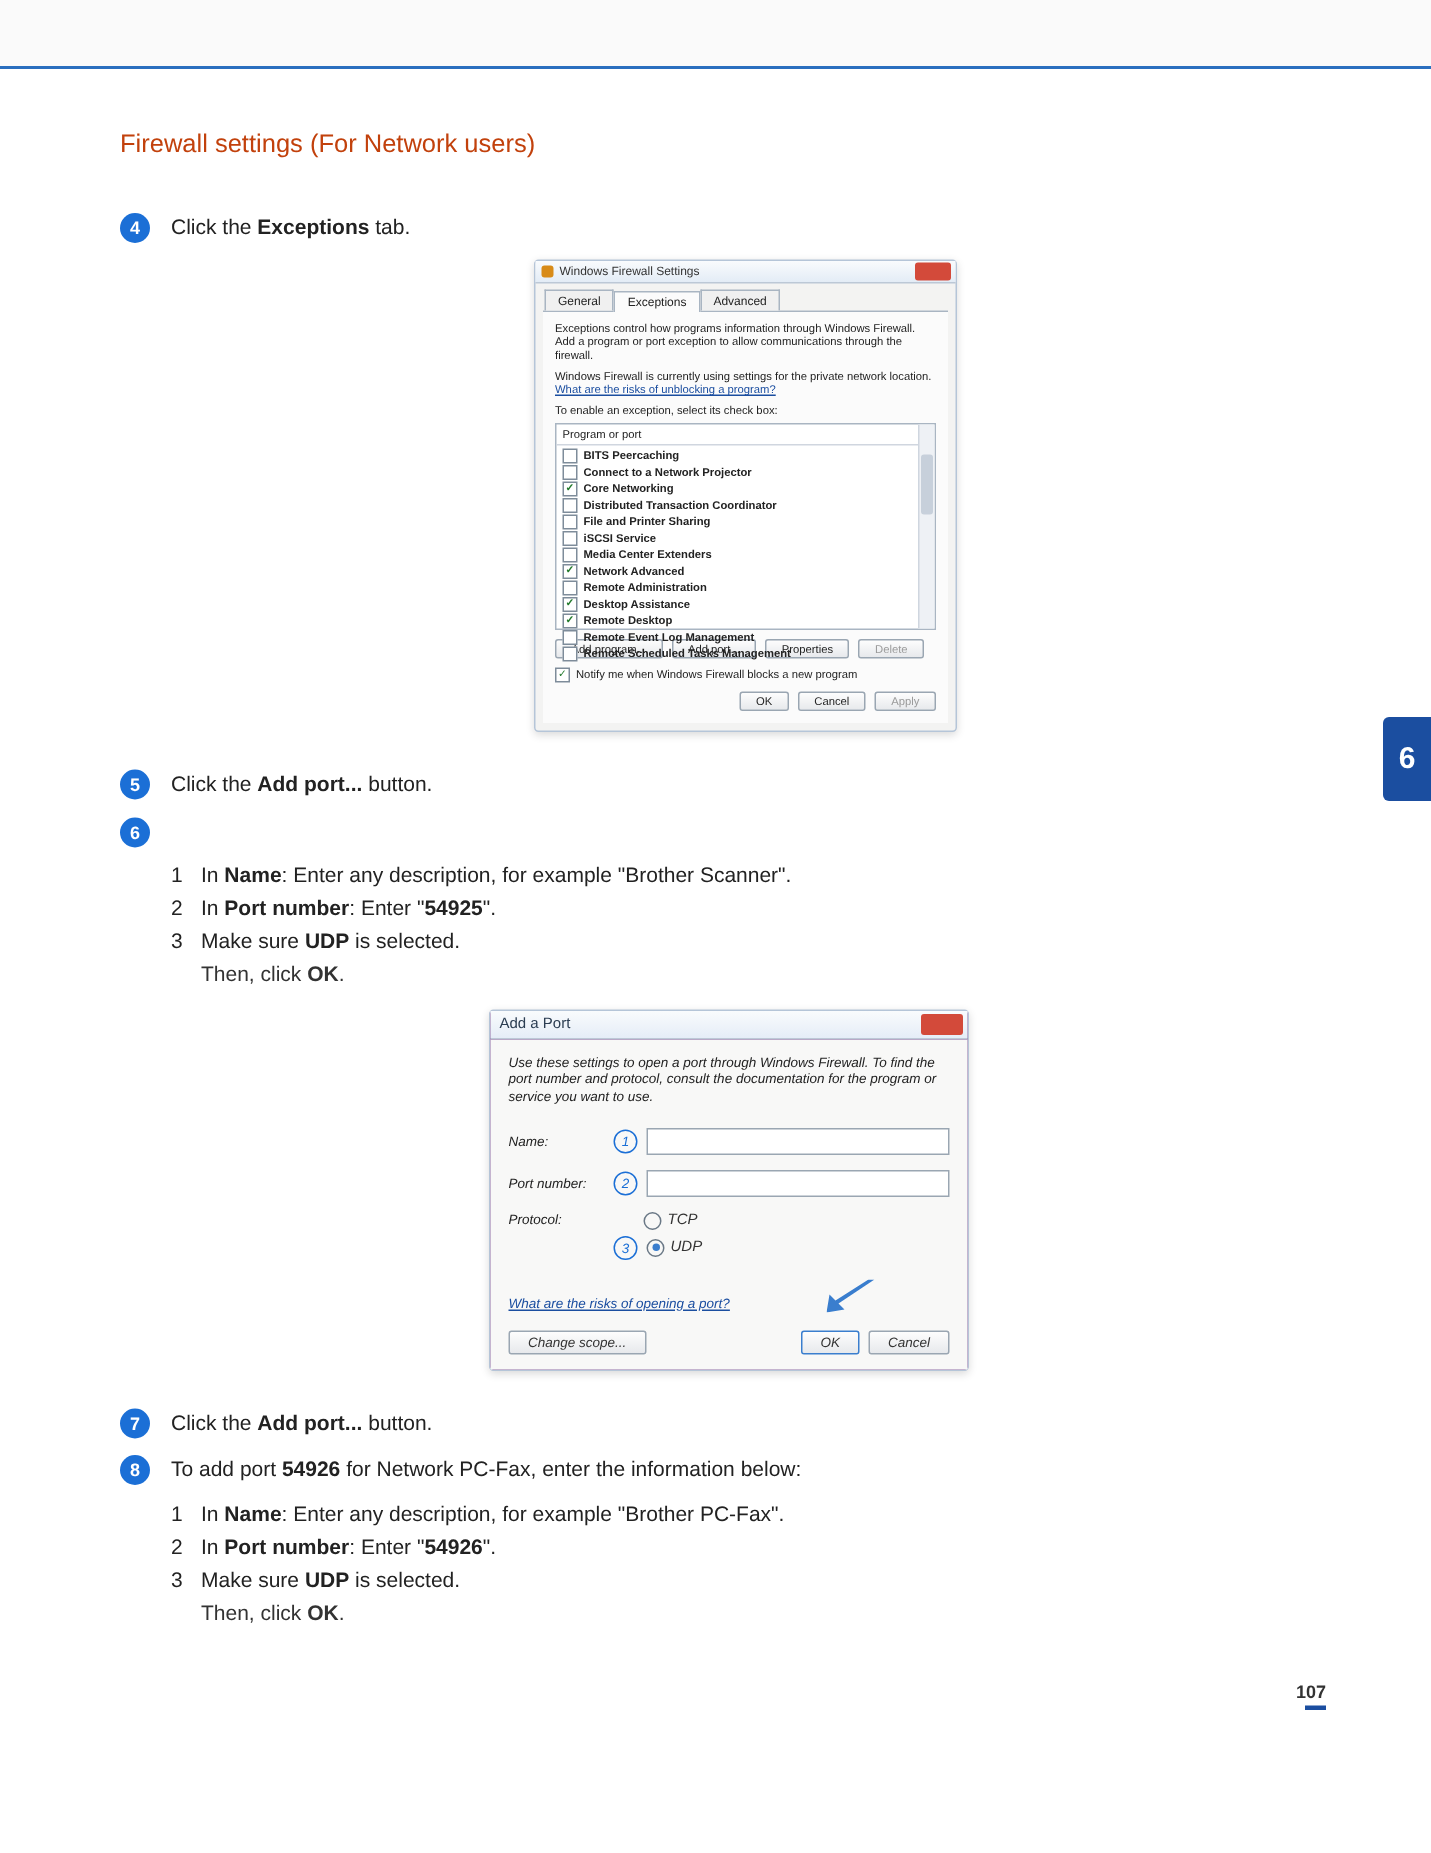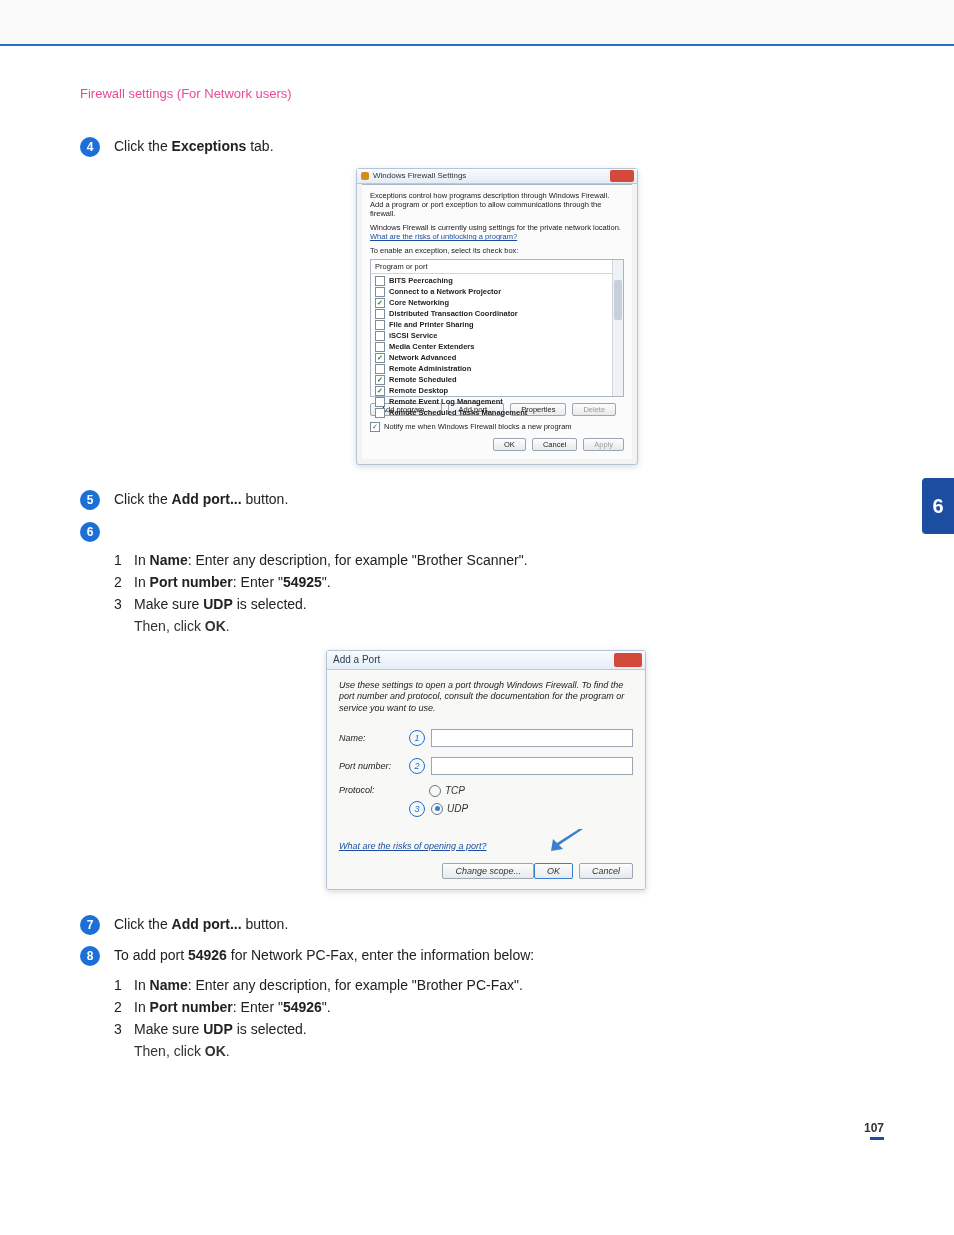--- a/index.html
+++ b/index.html
@@ -15,22 +15,22 @@
     background: #fafafa;
     border-bottom: 2px solid #2a6fbf;
   }
   .page {
     padding: 40px 70px 50px 80px;
     position: relative;
     min-height: 1120px;
     box-sizing: border-box;
   }
   .section-header {
-    font-size: 13px;
-    color: #ec4899;
+    font-size: 17px;
+    color: #c2410c;
     margin-bottom: 35px;
   }
   
   .side-tab {
     position: absolute;
     right: 0;
     top: 432px;
     width: 32px;
     height: 56px;
     background: #1b4ea0;
@@ -155,21 +155,21 @@
   .dialog2 .close-btn{width:28px;height:14px;top:2px;}
   .dialog2 .body{padding:10px 12px 10px;background:#f8f8f7;font-style:italic;}
   .dialog2 .desc{font-size:9px;line-height:1.3;margin-bottom:14px;color:#222;}
   .formrow{display:flex;align-items:center;margin-bottom:10px;}
   .formlabel{width:70px;font-size:9px;color:#222;}
   .circ{width:14px;height:14px;border:1px solid #1b6fd6;color:#1b6fd6;border-radius:50%;display:inline-flex;align-items:center;justify-content:center;font-size:9px;margin-right:6px;}
   .txtfield{flex:1;height:16px;border:1px solid #9aa6b2;background:#fff;}
   .radio{width:10px;height:10px;border:1px solid #6a7886;border-radius:50%;margin-right:4px;display:inline-flex;align-items:center;justify-content:center;}
   .radio.sel::after{content:"";width:5px;height:5px;background:#3a7ece;border-radius:50%;}
   .risk-link{font-size:9px;color:#1b4ea0;text-decoration:underline;margin-top:14px;display:inline-block;}
-  .bottomrow{display:flex;align-items:center;justify-content:flex-end;margin-top:12px;}
+  .bottomrow{display:flex;align-items:center;justify-content:space-between;margin-top:12px;}
   .dbtn2{font-size:9px;border:1px solid #9aa6b2;background:linear-gradient(#fdfdfd,#e7e9ec);padding:2px 12px;border-radius:2px;}
   .arrow {
     position:absolute; right:62px; bottom:38px; width:32px; height:22px;
   }
   .arrow svg{width:100%;height:100%;}
 
   .page-num{
     position:absolute;
     right:70px;
     bottom:26px;
@@ -198,22 +198,27 @@
     <span class="step-bullet">4</span>
     <span class="step-body">Click the <b>Exceptions</b> tab.</span>
   </div>
 
   <div class="dialog-frame">
     <div class="dialog-titlebar">
       <span class="shield"></span>
       <span class="dialog-title">Windows Firewall Settings</span>
       <span class="close-btn"></span>
     </div>
+    <div class="tabstrip">
+      <div class="tab">General</div>
+      <div class="tab active">Exceptions</div>
+      <div class="tab">Advanced</div>
+    </div>
     <div class="dialog-inner">
-      <div class="exc-text">Exceptions control how programs description through Windows Firewall. Add a program or port exception to allow communications through the firewall.</div>
+      <div class="exc-text">Exceptions control how programs information through Windows Firewall. Add a program or port exception to allow communications through the firewall.</div>
       <div class="exc-text">
         <span>Windows Firewall is currently using settings for the private network location.</span><br>
         <span class="exc-link">What are the risks of unblocking a program?</span>
       </div>
       <div class="exc-text">To enable an exception, select its check box:</div>
       <div class="listbox">
         <div class="listbox-head">Program or port</div>
         <div class="listbox-rows" id="d1-rows">
             <div class="lb-row">
               <span class="lb-cb"></span>
@@ -246,21 +251,21 @@
             <div class="lb-row">
               <span class="lb-cb checked"></span>
               <span>Network Advanced</span>
             </div>
             <div class="lb-row">
               <span class="lb-cb"></span>
               <span>Remote Administration</span>
             </div>
             <div class="lb-row">
               <span class="lb-cb checked"></span>
-              <span>Remote Scheduled</span>
+              <span>Desktop Assistance</span>
             </div>
             <div class="lb-row">
               <span class="lb-cb checked"></span>
               <span>Remote Desktop</span>
             </div>
             <div class="lb-row">
               <span class="lb-cb"></span>
               <span>Remote Event Log Management</span>
             </div>
             <div class="lb-row">

